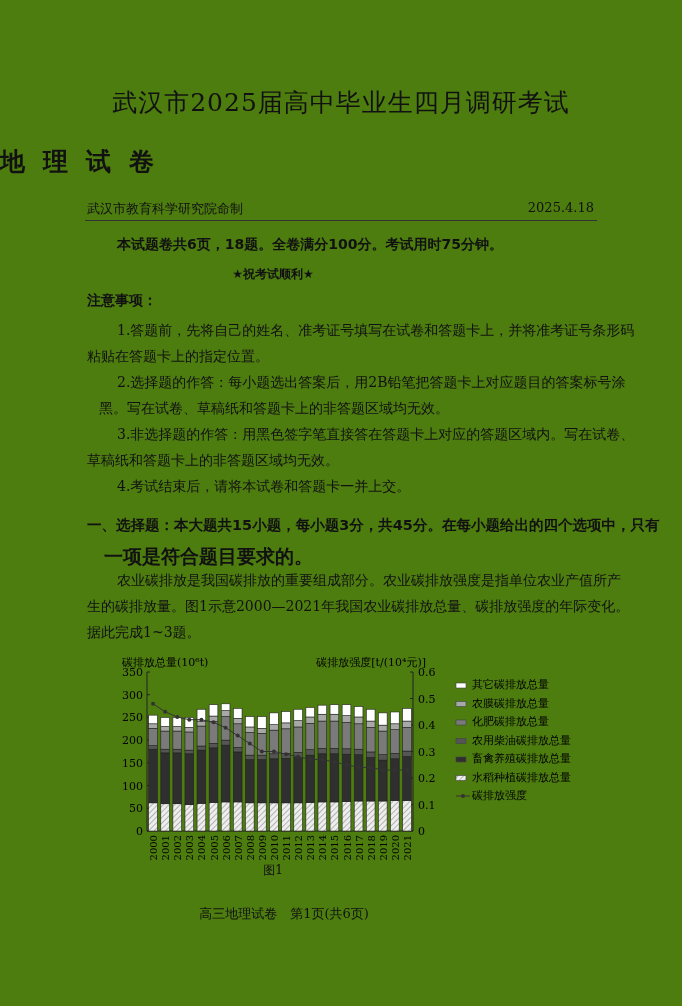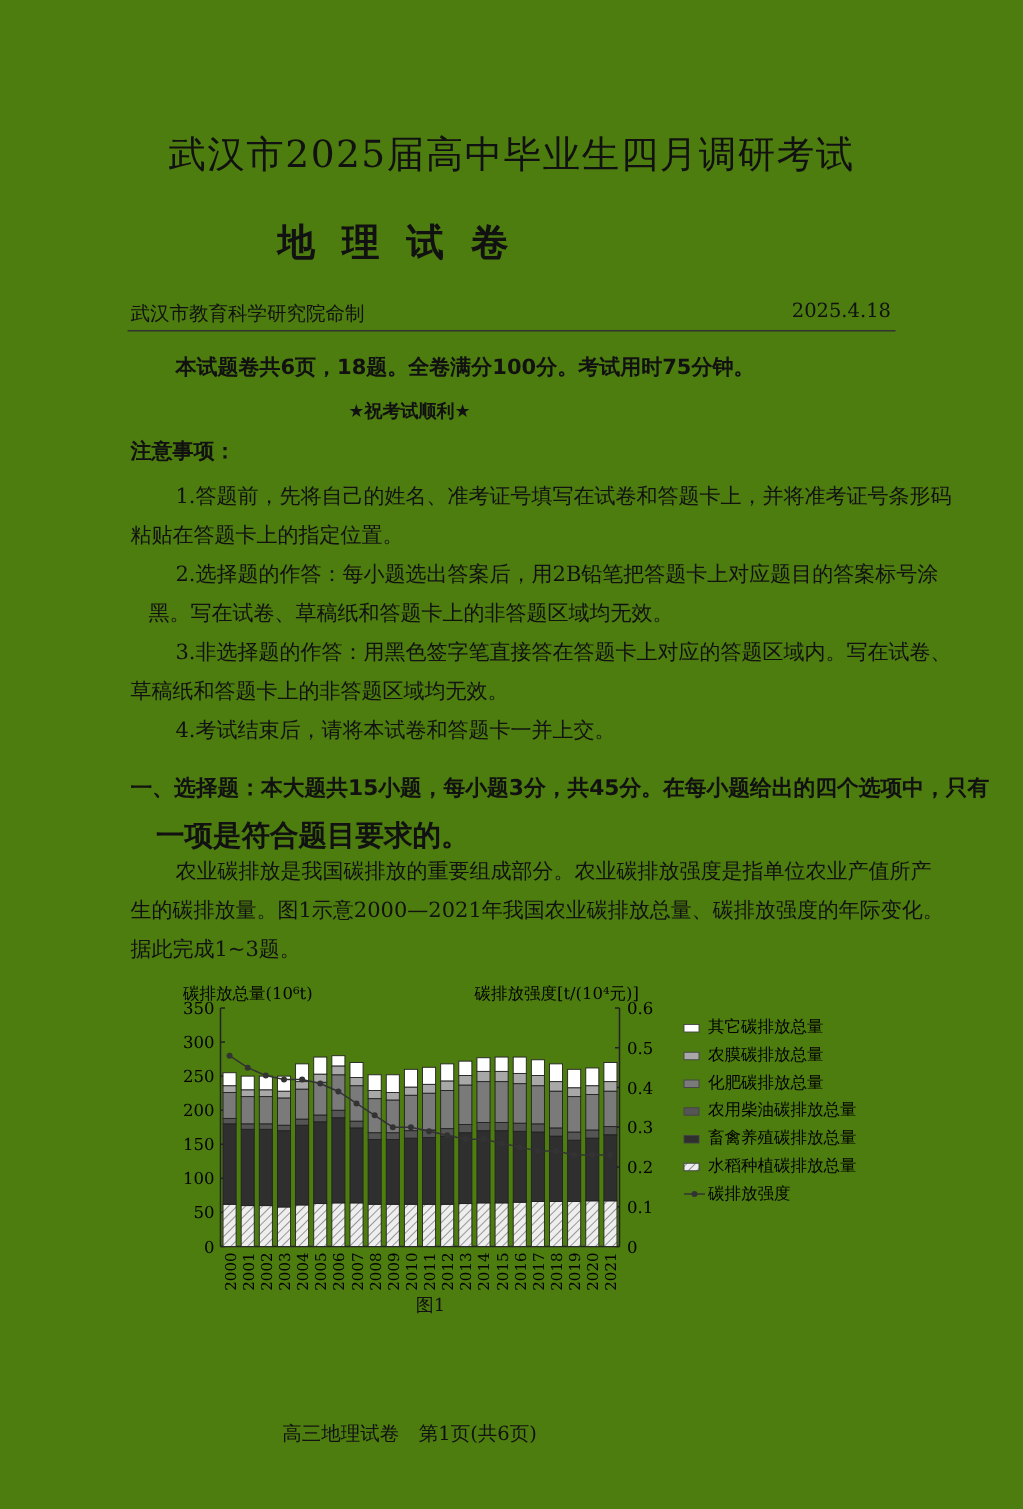--- a/index.html
+++ b/index.html
@@ -1,18 +1,18 @@
 <!DOCTYPE html>
 <html><head>
 <meta charset="utf-8">
 <style>
   body{margin:0;background:#fff;}
   .page{position:relative;width:682px;height:1006px;background:#4d7c0f;font-family:"DejaVu Serif",serif;color:#111;overflow:hidden;}
   .title{position:absolute;top:86px;left:0;width:682px;text-align:center;font-size:25px;letter-spacing:1px;}
-  .subject{position:absolute;top:145px;left:0;width:542px;text-align:center;font-size:25px;font-weight:bold;letter-spacing:18px;}
+  .subject{position:absolute;top:145px;left:0;width:542px;text-align:left;font-size:25px;font-weight:bold;letter-spacing:18px;}
   .meta-left{position:absolute;top:200px;left:87px;font-size:13px;}
   .meta-right{position:absolute;top:200px;right:88px;font-size:13px;}
   .rule{position:absolute;top:220px;left:85px;width:512px;height:1px;background:#333;}
   .line{position:absolute;font-size:14px;white-space:nowrap;}
   .bold{font-weight:bold;font-family:"DejaVu Sans",sans-serif;}
   .center{left:0;width:546px;text-align:center;}
   svg text{font-family:"DejaVu Serif",serif;}
 </style>
 </head>
 <body>
@@ -272,15 +272,15 @@
         <rect x="456" y="757" width="10" height="5" fill="#2f2f2f" stroke="#444" stroke-width="0.6"></rect>
         <text x="472" y="762" font-size="11">畜禽养殖碳排放总量</text>
         <rect x="456" y="775.5" width="10" height="5" fill="url(#hatch)" stroke="#444" stroke-width="0.6"></rect>
         <text x="472" y="780.5" font-size="11">水稻种植碳排放总量</text>
         <line x1="456" y1="796" x2="470" y2="796" stroke="#333"></line>
         <circle cx="463" cy="796" r="2" fill="#333"></circle>
         <text x="472" y="799" font-size="11">碳排放强度</text>
       </g>
   </svg>
 
-  <div class="line center" style="top:862px;font-size:12px;padding-left:14px;">图1</div>
-  <div class="line center" style="top:947px;font-size:13px;">高三地理试卷　第1页(共6页)</div>
+  <div class="line center" style="top:862px;font-size:12px;">图1</div>
+  <div class="line center" style="top:905px;font-size:13px;margin-left:11px;">高三地理试卷　第1页(共6页)</div>
 </div>
 
 </body></html>

